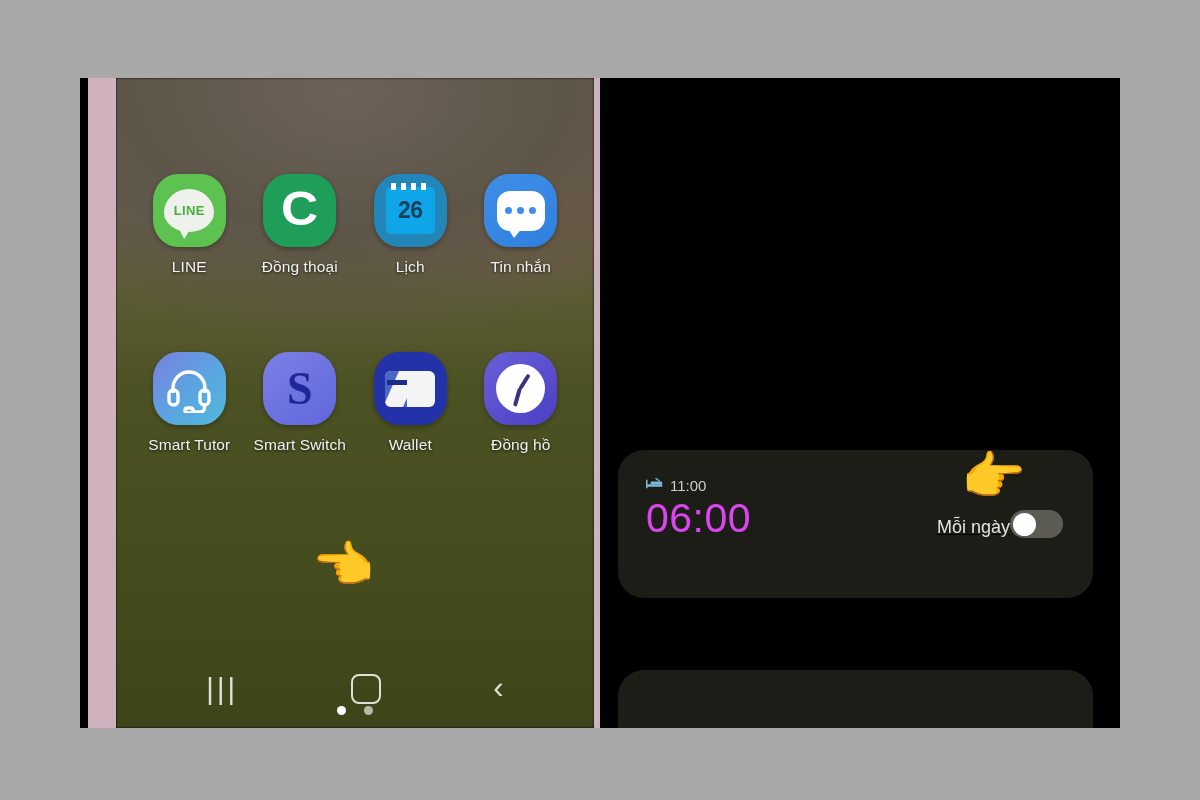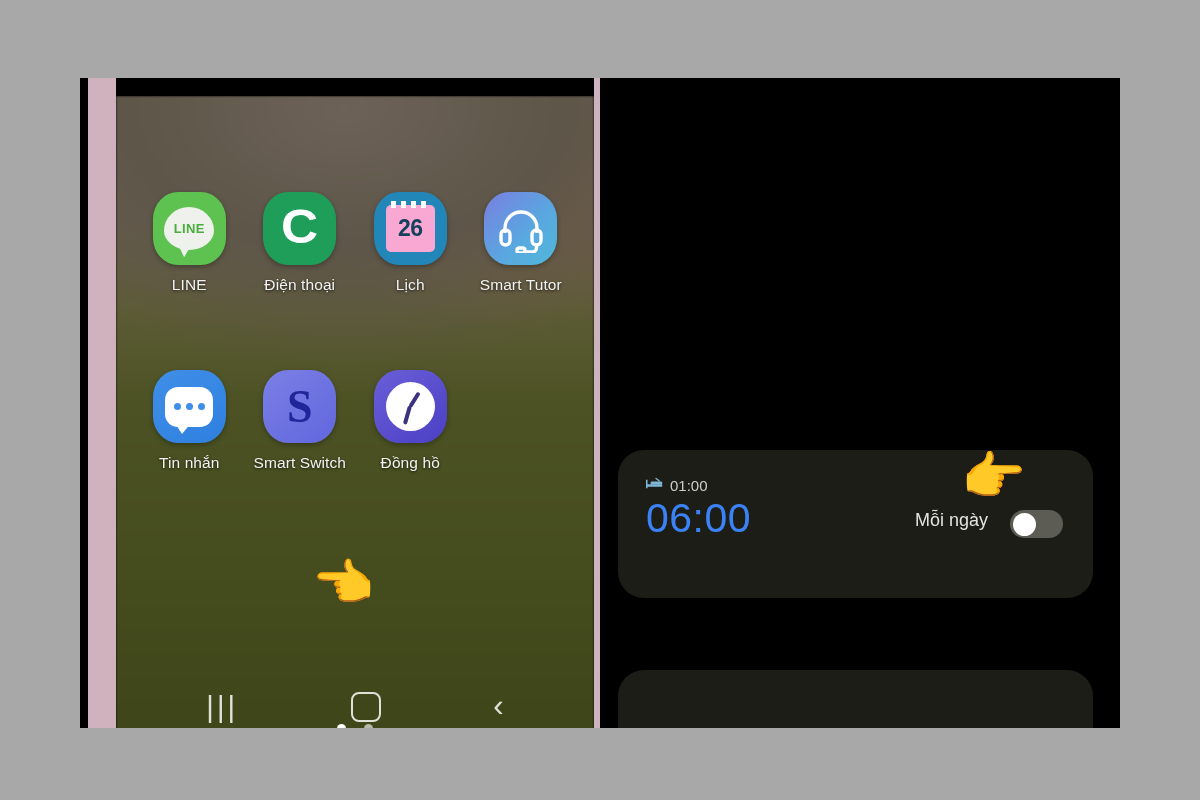--- a/index.html
+++ b/index.html
@@ -21,21 +21,20 @@
   
   .pink-strip{position:absolute;top:0;bottom:0;background:#cfb2bd;}
   #pink-left{left:8px;width:28px;}
   #pink-right{right:9px;width:26px;}
   #pink-divider{left:514px;width:6px;background:#cdb3bf;}
 
   
   #home{
     position:absolute;left:36px;top:0;width:478px;height:650px;
     overflow:hidden;
-    margin-top:18px;
   }
   #home-bg{
     position:absolute;inset:0;
     background:
       radial-gradient(ellipse 120% 55% at 48% 2%, #6d6258 0%, #5e5649 38%, rgba(94,86,73,0) 72%),
       radial-gradient(ellipse 60% 30% at 82% 14%, #7b5f48 0%, rgba(123,95,72,0) 70%),
       radial-gradient(ellipse 70% 30% at 18% 10%, #6b6054 0%, rgba(107,96,84,0) 70%),
       linear-gradient(180deg,#6a6055 0%, #655c48 18%, #5d5c35 32%, #4c5224 48%, #464d1e 70%, #3e4519 100%);
     filter:blur(1.2px);
   }
@@ -81,21 +80,21 @@
   .line-txt{color:#4aad3d;font-weight:bold;font-size:13px;letter-spacing:.3px;}
 
   .ic-phone{background:#1f9e5a;}
   .phone-glyph{
     color:#fff;font-size:49px;line-height:1;font-weight:bold;
     font-family:"Liberation Sans",sans-serif;transform:translateY(-2px) scaleX(1.05);
   }
 
   .ic-cal{background:#2287b8;}
   .cal-card{
-    width:49px;height:47px;background:#f9a8d4;border-radius:5px;position:relative;
+    width:49px;height:47px;background:#0ea5e9;border-radius:5px;position:relative;
     display:flex;align-items:center;justify-content:center;
   }
   .cal-card::before{
     content:"";position:absolute;top:-4px;left:5px;right:5px;height:7px;
     background:repeating-linear-gradient(90deg,#fff 0 5px,transparent 5px 10px);
   }
   .cal-num{color:#16415c;font-weight:bold;font-size:23px;letter-spacing:-.5px;}
 
   .ic-penup{background:#1f8ae0;}
 
@@ -199,26 +198,26 @@
     position:absolute;left:18px;right:18px;
     background:#1d1d17;border-radius:26px;
   }
   #alarm-card-1{top:372px;height:148px;}
   #alarm-card-2{top:592px;height:120px;}
   .card-pad{padding:26px 28px 0 28px;}
   .bed-row{display:flex;align-items:center;gap:7px;}
   .bed-icon{display:inline-block;}
   .bedtime{color:#cccccc;font-size:15px;}
   .alarm-time{
-    color:#3b82f6;font-size:41px;font-weight:300;letter-spacing:.5px;
+    color:#d946ef;font-size:41px;font-weight:300;letter-spacing:.5px;
     margin-top:2px;line-height:1.08;
   }
   .card-right{
     position:absolute;right:30px;top:50%;transform:translateY(-50%);
-    display:flex;align-items:flex-start;gap:22px;
+    display:flex;align-items:flex-end;text-decoration:underline;
   }
   .repeat-label{color:#e3e3e3;font-size:18px;}
   .toggle{
     width:53px;height:28px;border-radius:14px;background:#5c5c55;position:relative;
   }
   .toggle-knob{
     position:absolute;left:2.5px;top:2.5px;width:23px;height:23px;border-radius:50%;background:#fff;
   }
   #sleep-mode{
     position:absolute;right:24px;top:612px;
@@ -251,64 +250,73 @@
                 <span class="line-txt">LINE</span>
               </div>
           </div>
           <div class="app-label">LINE</div>
         </div>
 
         <div class="app">
           <div class="icon-box ic-phone">
             <span class="phone-glyph">C</span>
           </div>
-          <div class="app-label">Điện thoại</div>
+          <div class="app-label">Đồng thoại</div>
         </div>
 
         <div class="app">
           <div class="icon-box ic-cal">
             <div class="cal-card">
                 <span class="cal-num">26</span>
               </div>
           </div>
           <div class="app-label">Lịch</div>
         </div>
 
+
+        <div class="app">
+          <div class="icon-box ic-msg">
+            <div class="msg-bubble">
+                <i class="msg-dot"></i>
+                <i class="msg-dot"></i>
+                <i class="msg-dot"></i>
+              </div>
+          </div>
+          <div class="app-label">Tin nhắn</div>
+        </div>
 
         <div class="app">
           <div class="icon-box ic-tutor">
             <svg width="50" height="48" viewBox="0 0 50 48" aria-hidden="true" fill="none" stroke="#ffffff" stroke-width="3.4">
               <path d="M9 28 V23 a16 16 0 0 1 32 0 v5"></path>
               <rect x="5" y="25" width="9" height="15" rx="4.5"></rect>
               <rect x="36" y="25" width="9" height="15" rx="4.5"></rect>
               <path d="M40.5 40 v3 a4 4 0 0 1 -4 4 H28"></path>
               <rect x="21" y="43" width="8" height="5" rx="2.4"></rect>
             </svg>
           </div>
           <div class="app-label">Smart Tutor</div>
         </div>
 
         <div class="app">
-          <div class="icon-box ic-msg">
-            <div class="msg-bubble">
-                <i class="msg-dot"></i>
-                <i class="msg-dot"></i>
-                <i class="msg-dot"></i>
-              </div>
-          </div>
-          <div class="app-label">Tin nhắn</div>
-        </div>
-
-        <div class="app">
           <div class="icon-box ic-switch">
             <span class="sw-s">S</span>
           </div>
           <div class="app-label">Smart Switch</div>
         </div>
 
+        <div class="app">
+          <div class="icon-box ic-wallet">
+            <div class="wal-card">
+                <div class="wal-stripe"></div>
+                <div class="wal-bar"></div>
+              </div>
+          </div>
+          <div class="app-label">Wallet</div>
+        </div>
 
         <div class="app">
           <div class="icon-box ic-clock">
             <div class="clock-face">
                 <i class="clk-h clk-h1"></i>
                 <i class="clk-h clk-h2"></i>
               </div>
           </div>
           <div class="app-label">Đồng hồ</div>
         </div>
@@ -349,21 +357,21 @@
       <div class="card-pad">
         <div class="bed-row">
           <span class="bed-icon">
             <svg width="17" height="13" viewBox="0 0 22 16" aria-hidden="true">
               <path d="M1 3 v11" stroke="#7fb7d8" stroke-width="2" fill="none"></path>
               <rect x="1" y="9" width="20" height="3.2" fill="#7fb7d8"></rect>
               <rect x="6" y="5.5" width="15" height="3.8" rx="1.6" fill="#7fb7d8"></rect>
               <path d="M13 1.5 L17 4.5" stroke="#7fb7d8" stroke-width="1.8" fill="none" stroke-linecap="round"></path>
             </svg>
           </span>
-          <span class="bedtime">01:00</span>
+          <span class="bedtime">11:00</span>
         </div>
         <div class="alarm-time">06:00</div>
       </div>
       <div class="card-right">
         <span class="repeat-label">Mỗi ngày</span>
         <span class="toggle">
             <i class="toggle-knob"></i>
           </span>
       </div>
     </div>

